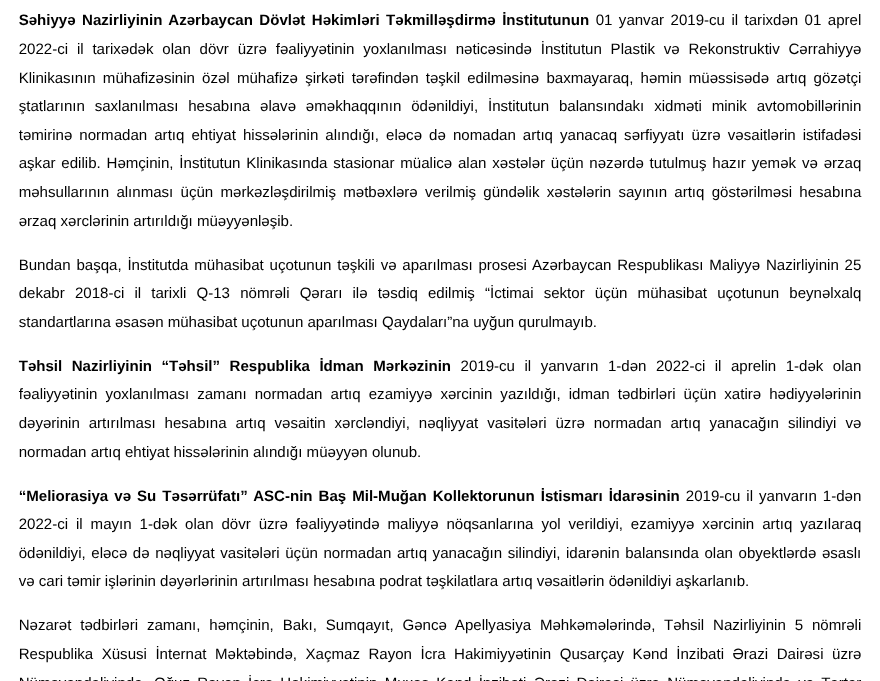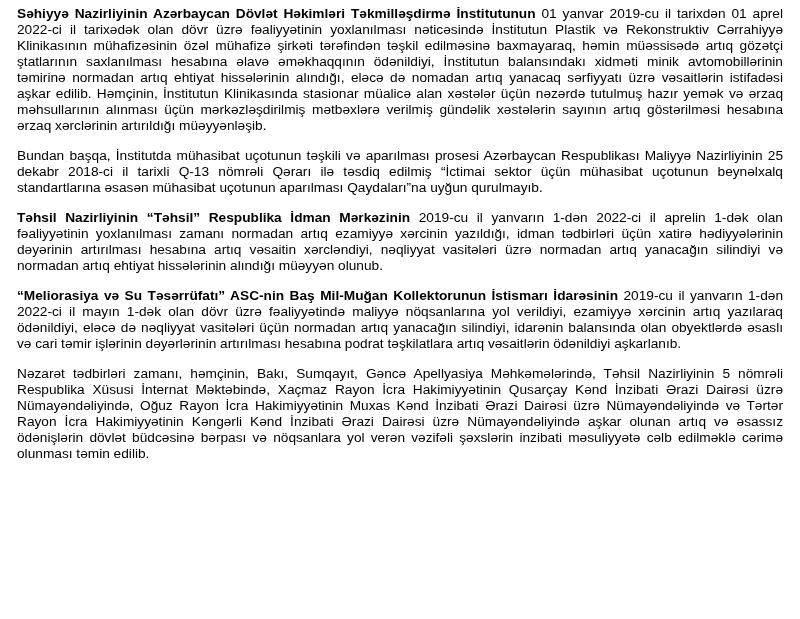--- a/index.html
+++ b/index.html
@@ -13,21 +13,21 @@
     overflow: hidden;
     font-family: "Liberation Sans", sans-serif;
     color: #000000;
   }
   .page {
     box-sizing: border-box;
     width: 800px;
     height: 619px;
     padding: 6px 17px 8px 17px;
     font-size: 13.7px;
-    line-height: 16px;
+    line-height: 26px;
     text-align: justify;
   }
   .para {
     margin: 0 0 14px 0;
   }
   .para:last-child {
     margin-bottom: 16px;
   }
   .bold-lead {
     font-weight: bold;

